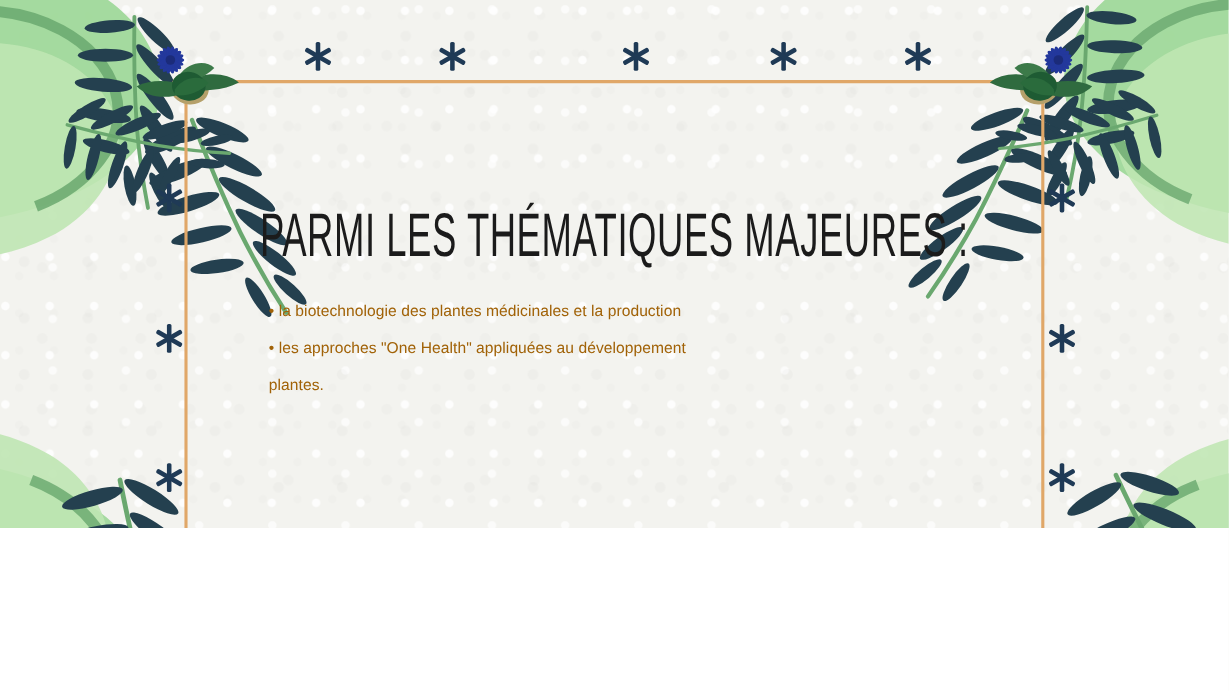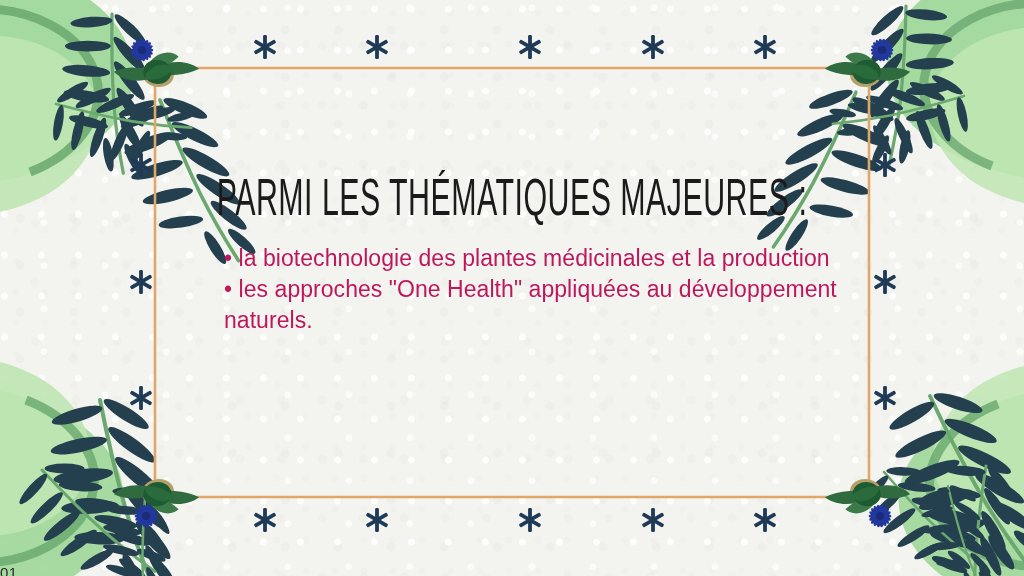--- a/index.html
+++ b/index.html
@@ -4,21 +4,21 @@
 <title>Slide</title>
 <style>
   html, body {
     margin: 0;
     padding: 0;
     background: #ffffff;
   }
   #slide {
     position: relative;
     width: 1024px;
-    height: 576px;
+    height: 440px;
     overflow: hidden;
     background: #f3f3ef;
     font-family: "Liberation Sans", sans-serif;
   }
   
   #paper-texture {
     position: absolute;
     inset: 0;
     background-color: #f3f3ef;
     background-image:
@@ -53,23 +53,23 @@
     transform: scaleX(0.76) scaleY(1.28);
     transform-origin: 512px 50%;
     white-space: nowrap;
     font-weight: 400;
   }
   .body-text {
     position: absolute;
     left: 224px;
     top: 243px;
     width: 600px;
-    font-size: 23px;
+    font-size: 13px;
     line-height: 31px;
-    color: #be185d;
+    color: #a16207;
     letter-spacing: 0.05px;
   }
   .body-text .line { display: block; white-space: pre; }
   .page-number {
     position: absolute;
     left: 0;
     top: 536px;
     width: 1024px;
     text-align: left;
     font-size: 15px;
@@ -357,19 +357,19 @@
     </g>
   </svg>
 
   <div id="content">
 
     <h1 class="title">PARMI LES THÉMATIQUES MAJEURES :</h1>
 
     <div class="body-text">
       <span class="line">• la biotechnologie des plantes médicinales et la production</span>
       <span class="line">• les approches "One Health" appliquées au développement</span>
-      <span class="line">naturels.</span>
+      <span class="line">plantes.</span>
     </div>
 
     <div class="page-number">01</div>
   </div>
 
 </div>
 
 </body></html>

